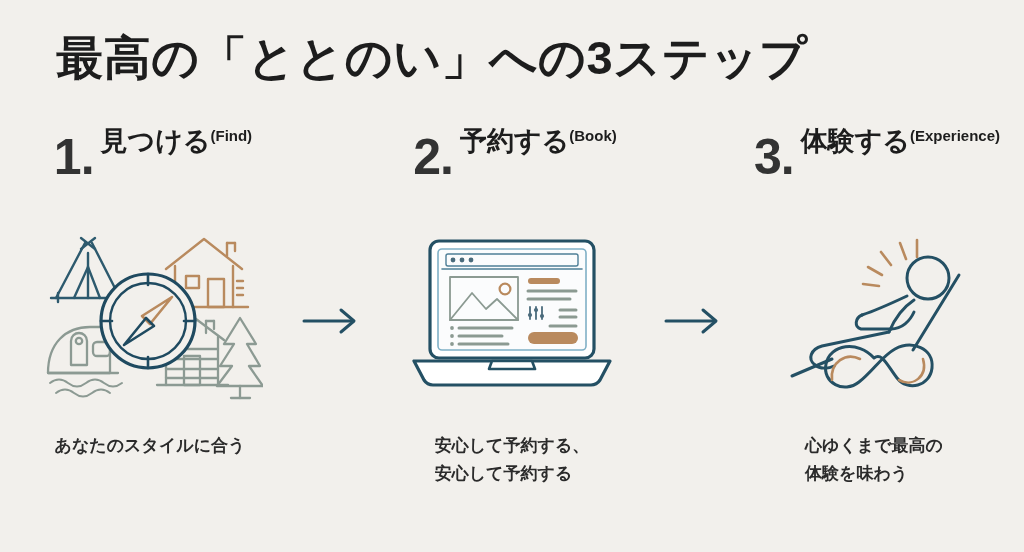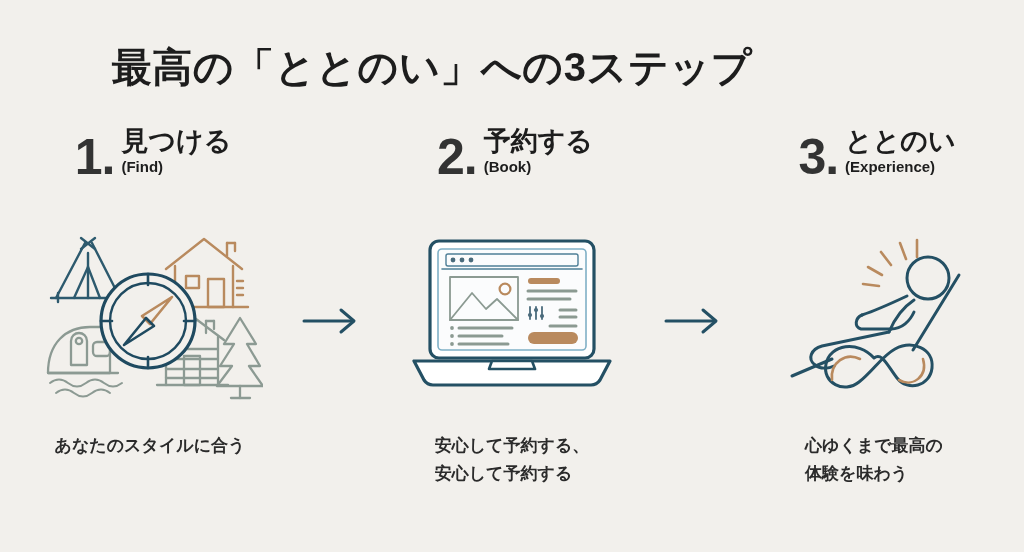--- a/index.html
+++ b/index.html
@@ -19,25 +19,25 @@
   .slide {
     position: relative;
     width: 1024px;
     height: 552px;
     box-sizing: border-box;
   }
 
   
   .title {
     position: absolute;
-    top: 42px;
+    top: 29px;
     left: 0;
     width: 864px;
     text-align: center;
-    font-size: 40px;
+    font-size: 47px;
     font-weight: bold;
     letter-spacing: 0.5px;
     color: #1d1d1d;
     line-height: 1.25;
     white-space: nowrap;
   }
 
   
   .steps {
     position: absolute;
@@ -74,21 +74,21 @@
     line-height: 0.95;
     color: #333333;
     margin-right: 7px;
     letter-spacing: -1px;
     align-self: flex-start;
     padding-top: 10px;
   }
 
   .step-titles {
     display: flex;
-    flex-direction: column;
+    flex-direction: row;
     justify-content: center;
     padding-top: 2px;
   }
 
   .step-title-ja {
     font-size: 27px;
     font-weight: bold;
     line-height: 1.15;
     color: #1d1d1d;
     white-space: nowrap;
@@ -338,21 +338,21 @@
           <path d="M4 15 L53 15"></path>
           <path d="M41 4 L54 15 L41 26"></path>
         </g>
       </svg>
     </div>
 
     <div class="step">
       <div class="step-head">
         <div class="step-number">3.</div>
         <div class="step-titles">
-          <div class="step-title-ja">ととのい</div>
+          <div class="step-title-ja">体験する</div>
           <div class="step-title-en">(Experience)</div>
         </div>
       </div>
 
       <div class="step-art">
         <svg width="225" height="175" viewBox="0 0 225 175">
           <g fill="none" stroke-linecap="round" stroke-linejoin="round">
 
             <g stroke="#b98a5e" stroke-width="2.6">
               <path d="M138 15 L144 31"></path>

